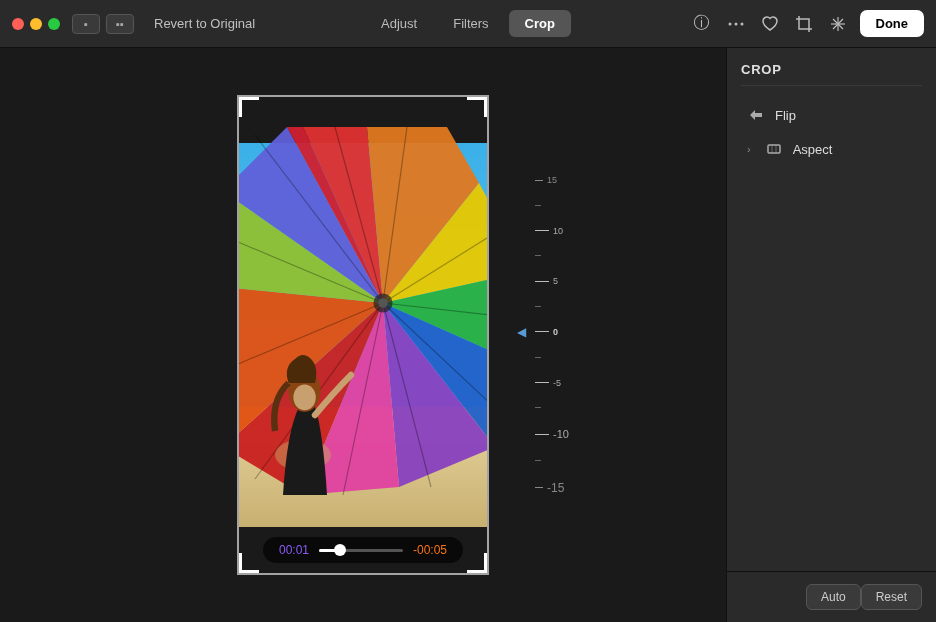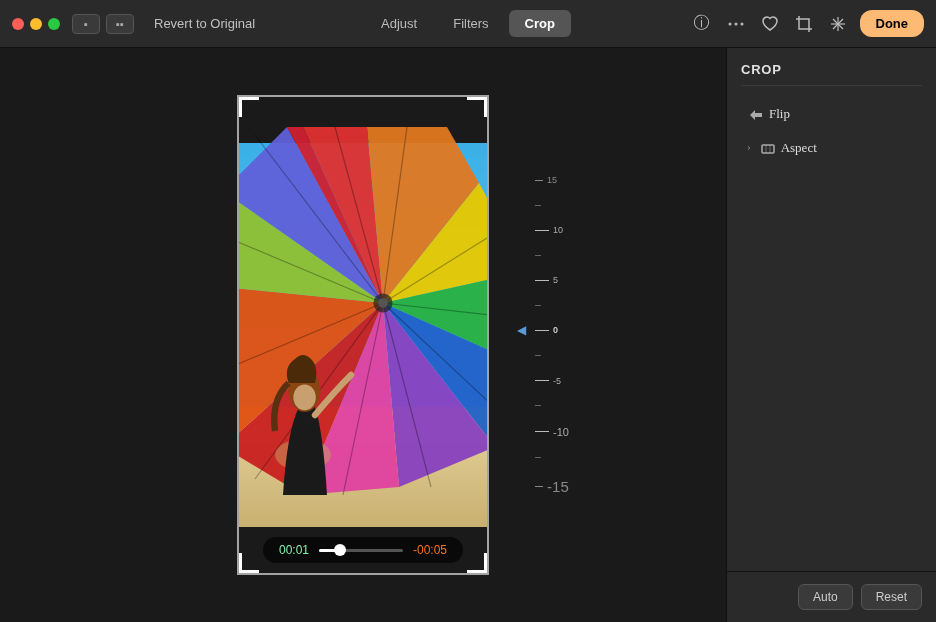--- a/index.html
+++ b/index.html
@@ -103,26 +103,26 @@
       height: 24px;
       display: flex;
       align-items: center;
       justify-content: center;
       cursor: pointer;
       color: #bbb;
       font-size: 16px;
       border-radius: 4px;
     }
     .done-btn {
-      background: #fdba74;
+      background: #ffffff;
       color: #000;
       font-weight: 700;
       font-size: 13px;
       border: none;
-      border-radius: 12px;
+      border-radius: 7px;
       padding: 6px 16px;
       cursor: pointer;
     }
 
     
     .main-content {
       display: flex;
       flex: 1;
       overflow: hidden;
     }
@@ -208,21 +208,21 @@
       background: rgba(0,0,0,0.65);
       border-radius: 20px;
       padding: 6px 16px;
       display: flex;
       align-items: center;
       gap: 10px;
       min-width: 200px;
     }
     .time-display {
       font-size: 12px;
-      color: #86efac;
+      color: #8b5cf6;
       font-variant-numeric: tabular-nums;
       white-space: nowrap;
     }
     .scrubber-track {
       flex: 1;
       height: 3px;
       background: rgba(255,255,255,0.3);
       border-radius: 2px;
       position: relative;
       min-width: 80px;
@@ -269,26 +269,25 @@
       color: #e0e0e0;
       letter-spacing: 0.06em;
       text-transform: uppercase;
       margin-bottom: 12px;
       padding-bottom: 8px;
       border-bottom: 1px solid #3a3a3a;
     }
 
     .panel-item {
       display: flex;
-      align-items: flex-start;
+      align-items: center;
       padding: 8px 6px;
       border-radius: 6px;
       cursor: pointer;
-      gap: 4px;
-      font-family: Liberation Serif, serif;
+      gap: 10px;
     }
 
     .panel-item-icon {
       width: 18px;
       height: 18px;
       display: flex;
       align-items: center;
       justify-content: center;
       color: #aaa;
       font-size: 14px;
@@ -301,21 +300,20 @@
     .panel-item-chevron {
       margin-left: auto;
       font-size: 10px;
       color: #888;
     }
 
     .panel-footer {
       padding: 12px 14px;
       display: flex;
       justify-content: flex-end;
-      gap: 8px;
       border-top: 1px solid #111;
     }
     .footer-btn {
       font-size: 12px;
       color: #ccc;
       background: #3a3a3a;
       border: 1px solid #555;
       border-radius: 6px;
       padding: 5px 14px;
       cursor: pointer;
@@ -503,21 +501,21 @@
         </div>
         <div class="ruler-tick">
           <span class="tick-line major"></span>
           <span style="font-size:11px;color:#aaa">-10</span>
         </div>
         <div class="ruler-tick">
           <span class="tick-line" style="width:6px;background:#666"></span>
         </div>
         <div class="ruler-tick">
           <span class="tick-line"></span>
-          <span style="font-size:15px;color:#888">-15</span>
+          <span style="font-size:12px;color:#888">-15</span>
         </div>
       </div>
 
       <div class="scrubber-bar">
         <span class="time-display">00:01</span>
         <div class="scrubber-track">
           <div class="scrubber-progress"></div>
           <div class="scrubber-thumb"></div>
         </div>
         <span class="time-remaining">-00:05</span>

